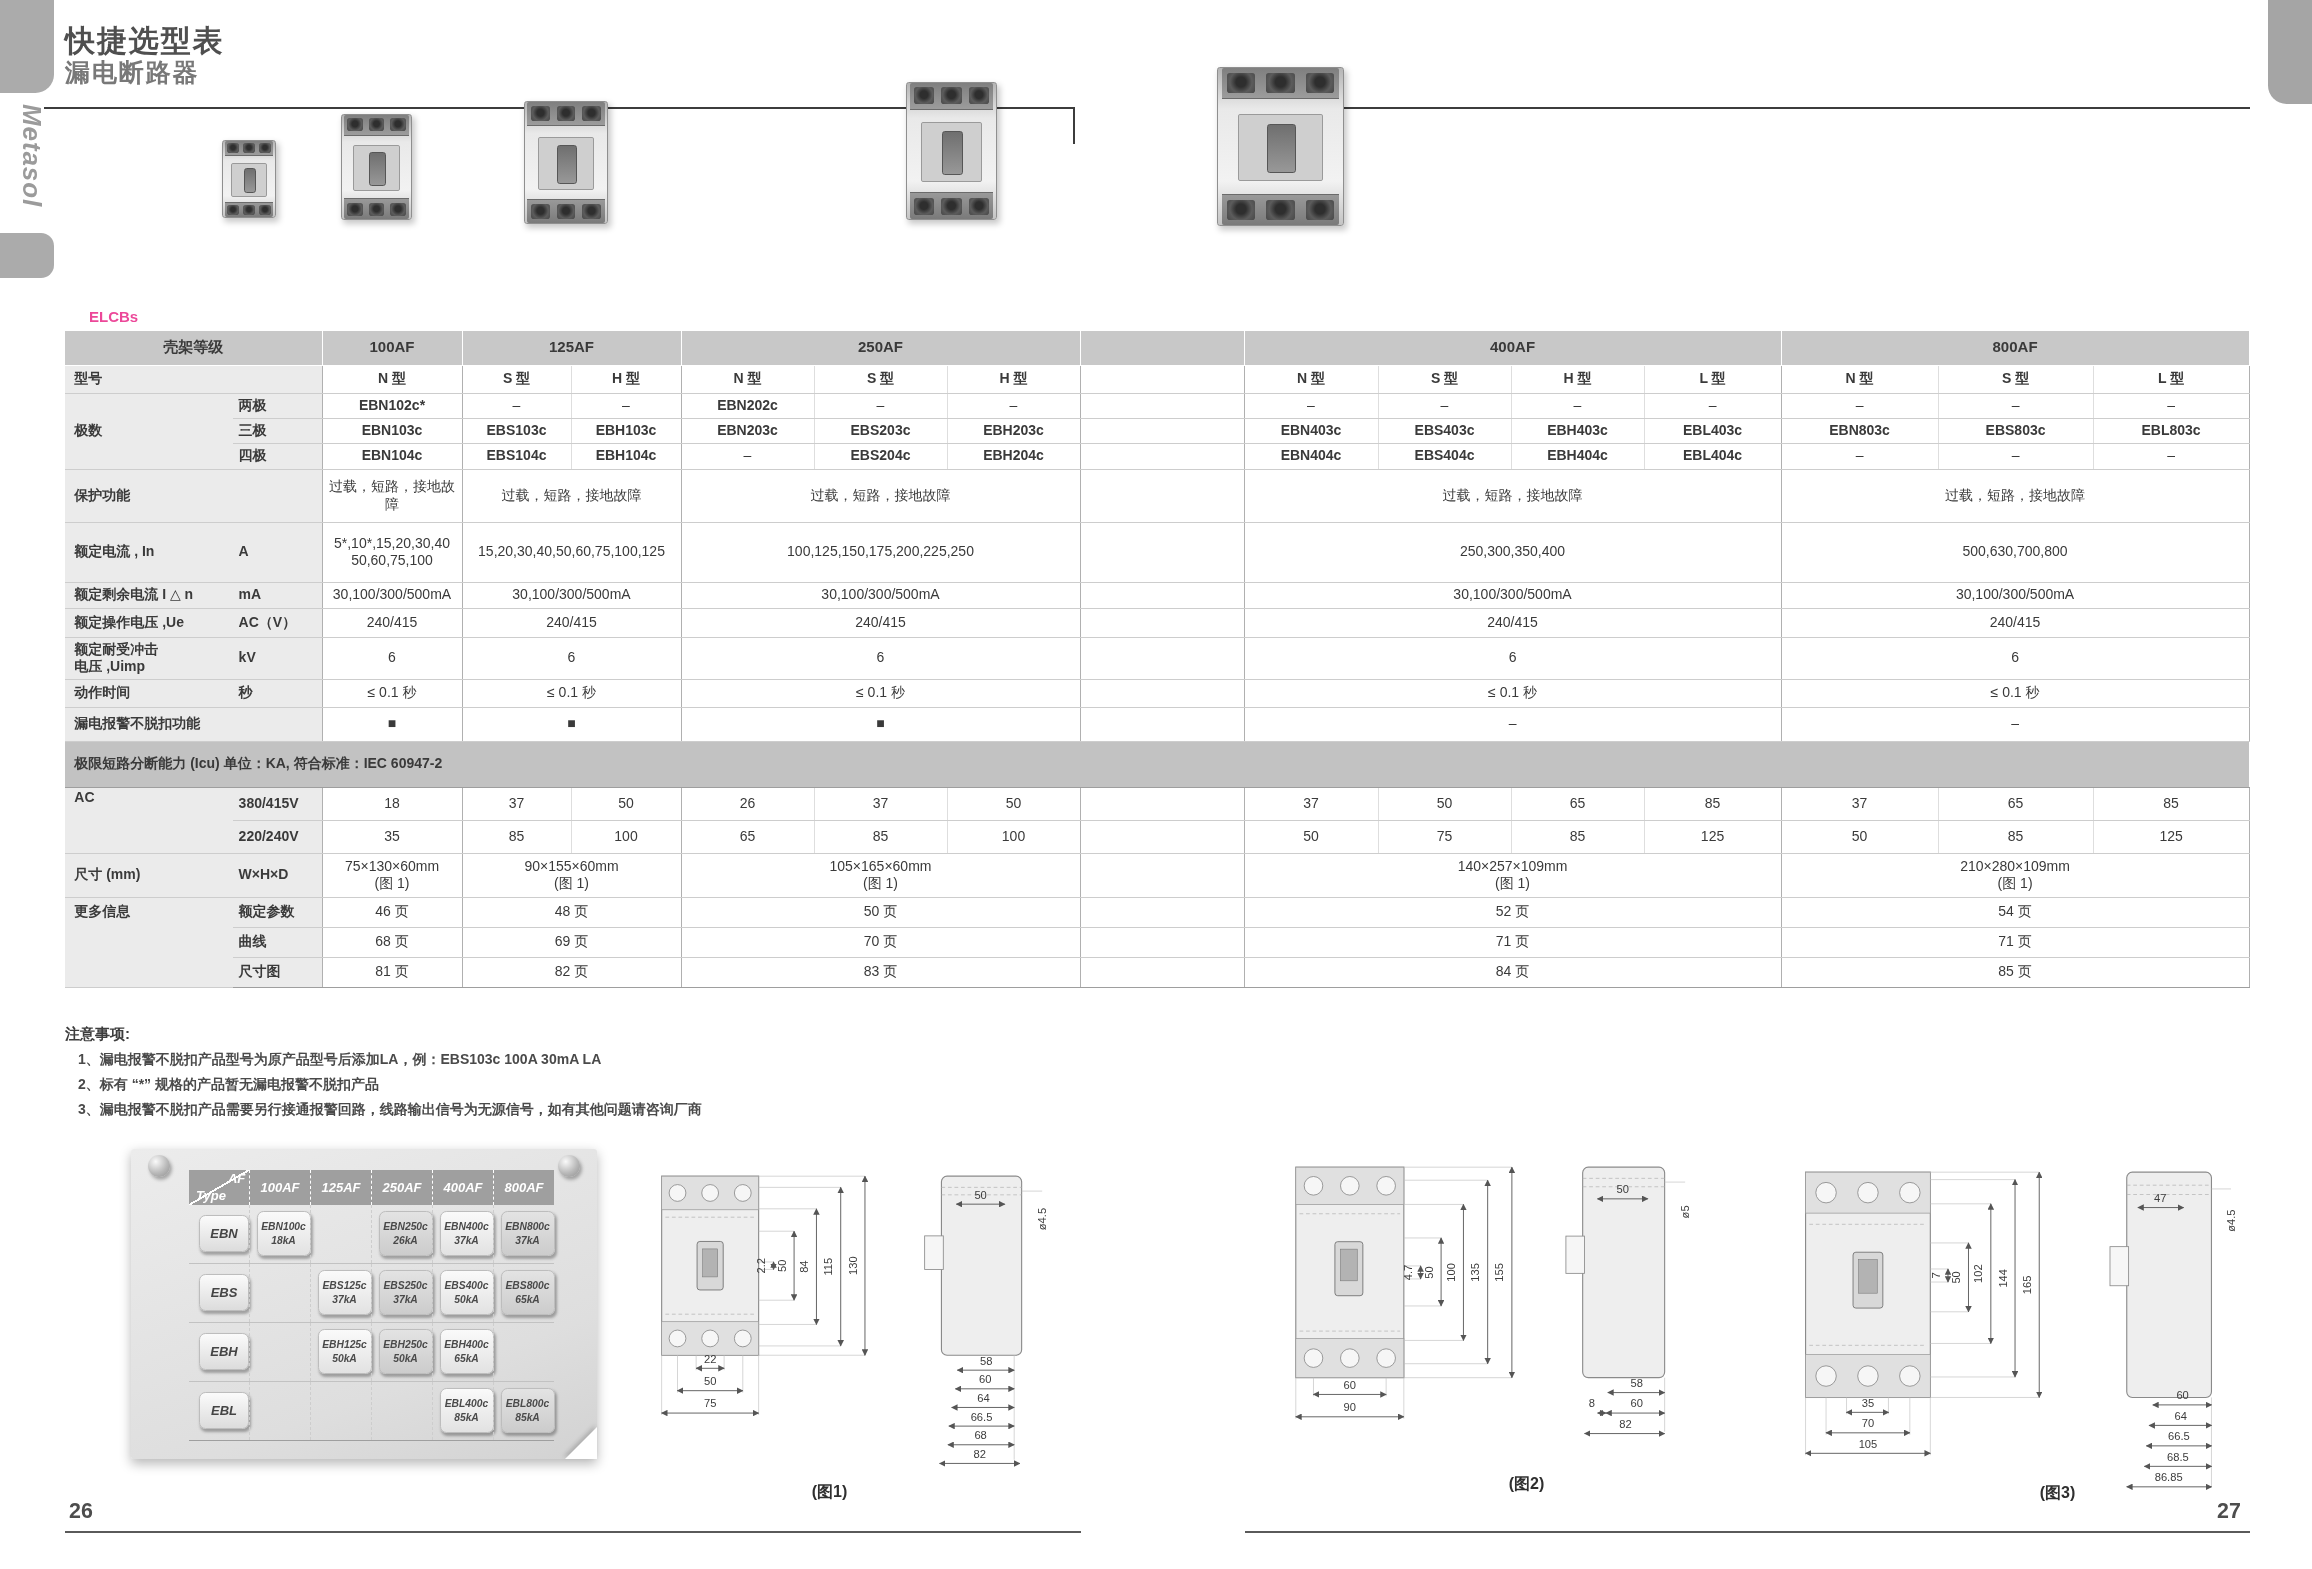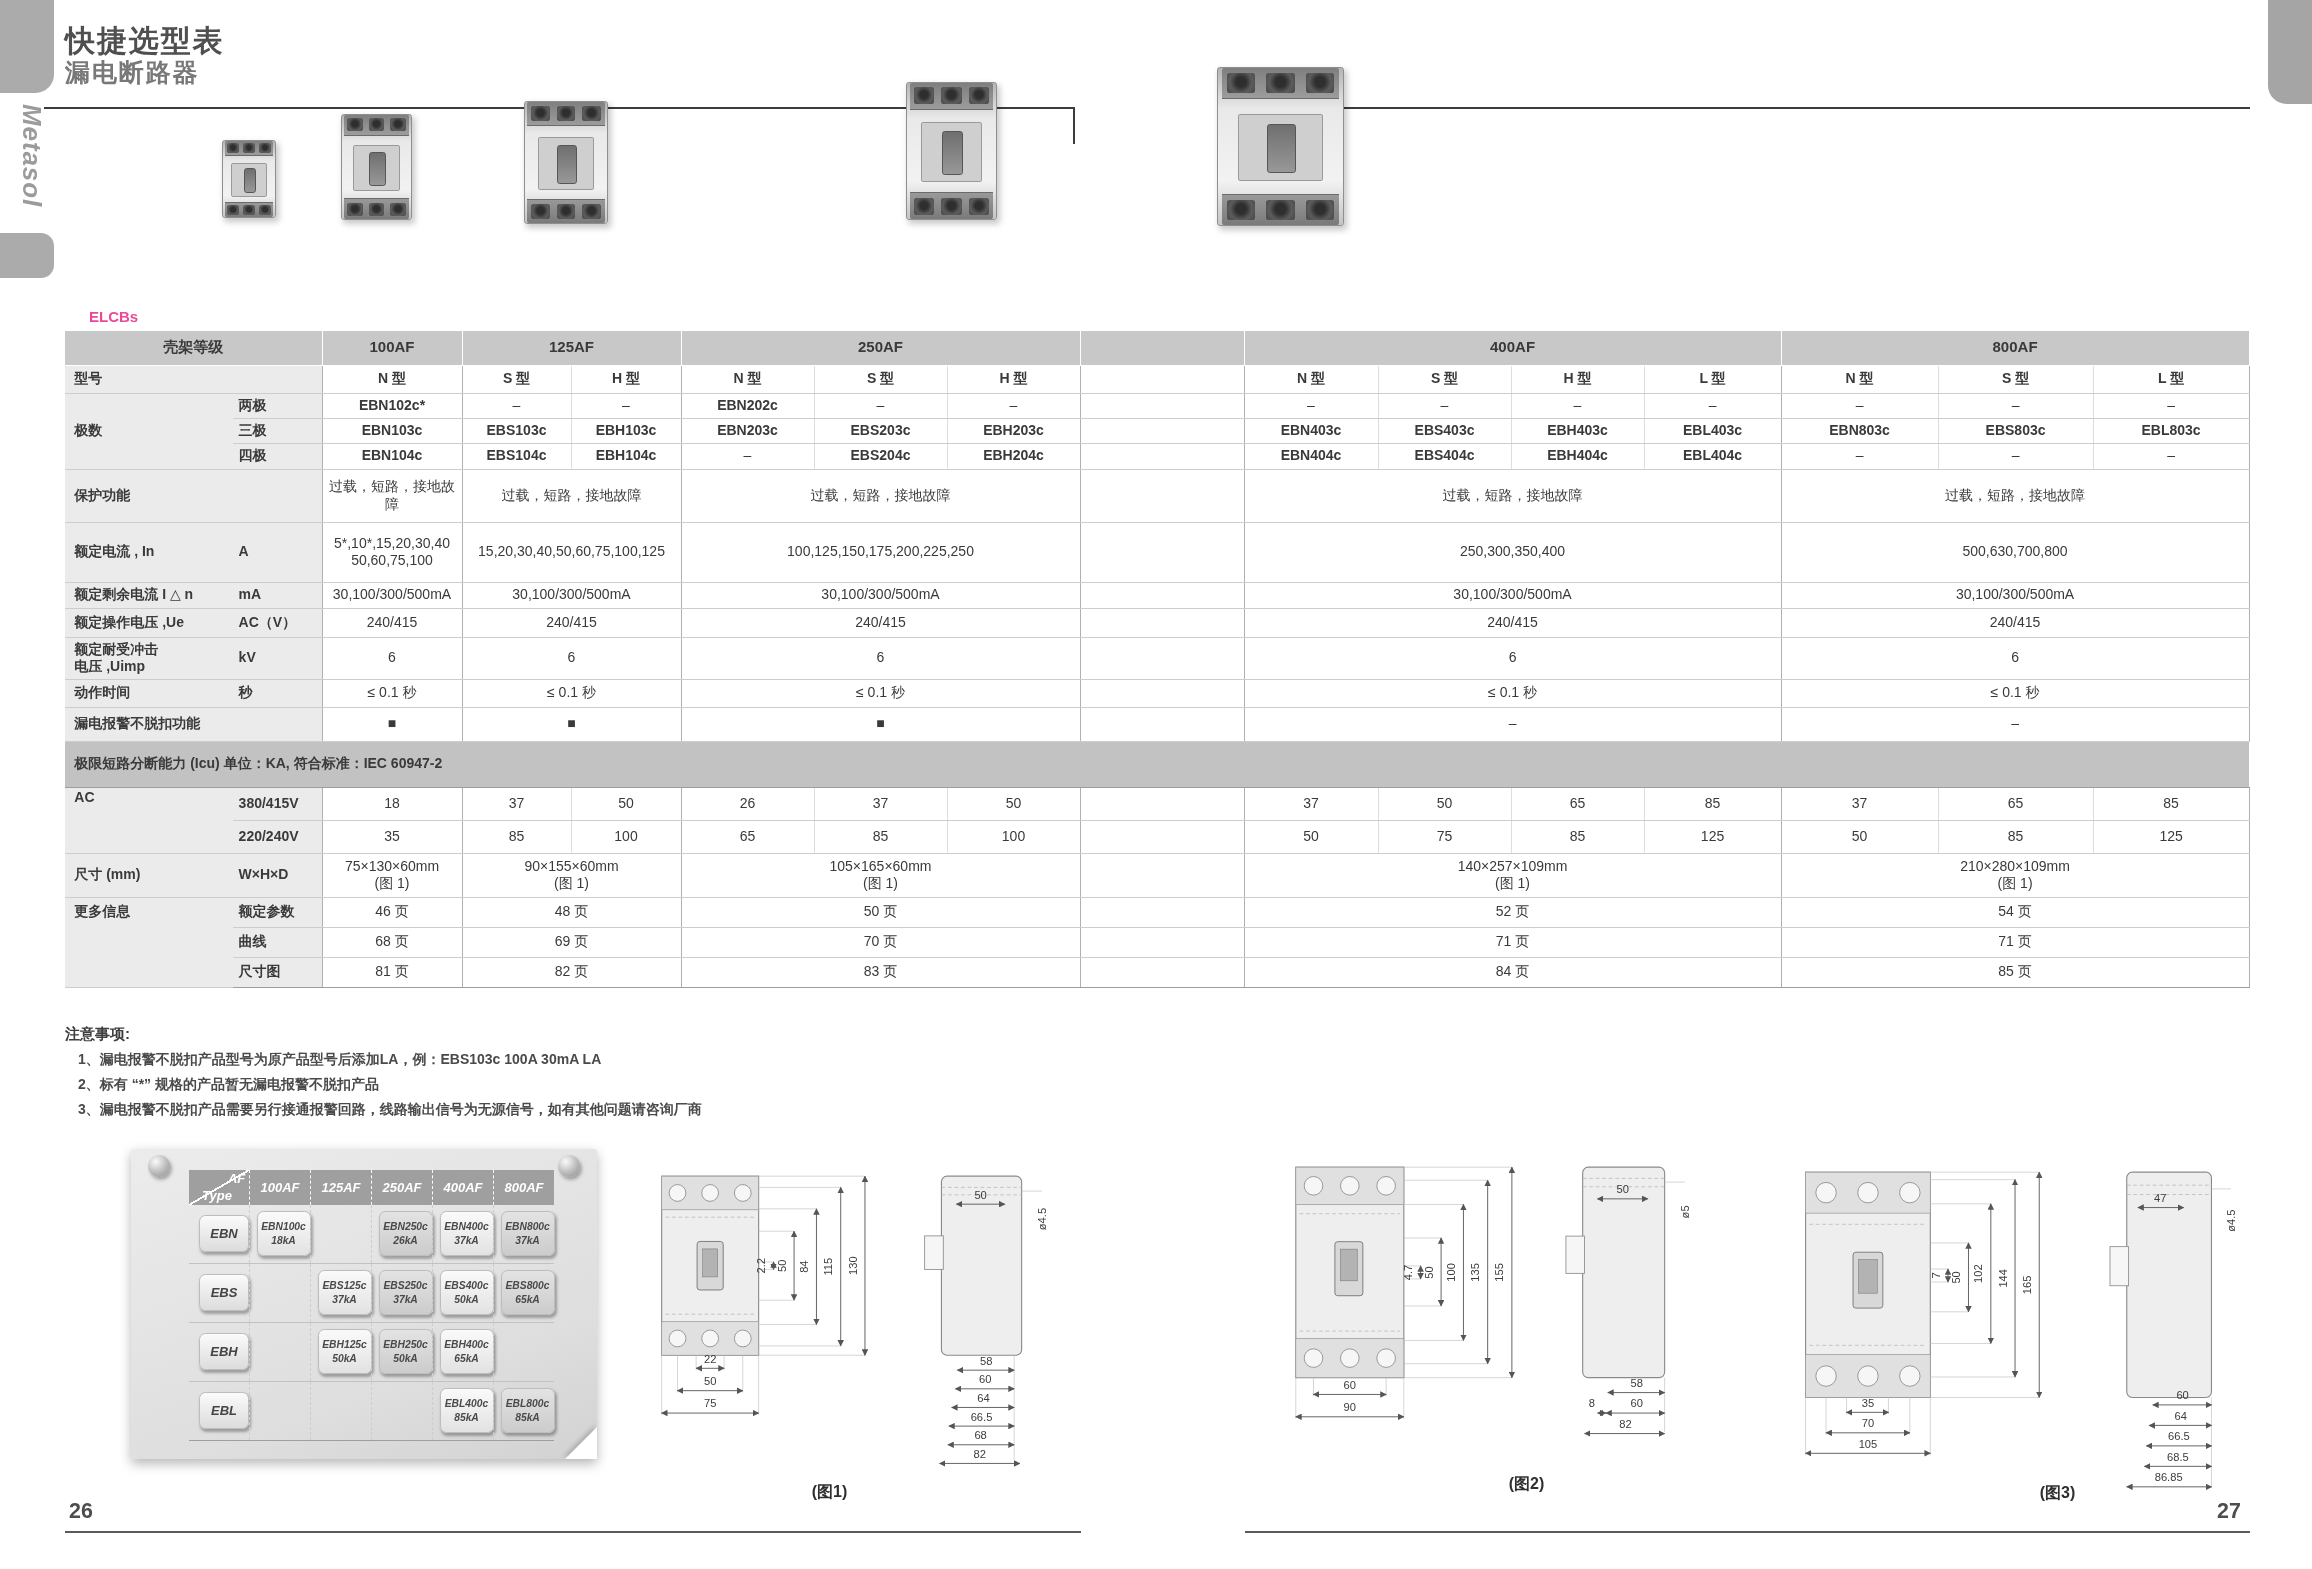--- a/index.html
+++ b/index.html
@@ -66,21 +66,21 @@
     border-color:transparent transparent #ffffff transparent;filter:drop-shadow(-1.9px -1.9px 1.9px rgba(0,0,0,0.18));}
   .pin{position:absolute;width:22.4px;height:22.4px;border-radius:50%;
     background:radial-gradient(circle at 35% 30%,#fafafa,#b9b9b9 55%,#8d8d8d);box-shadow:1.9px 2.8px 3.7px rgba(0,0,0,0.3);}
   .mx{position:absolute;left:58px;top:20.5px;width:365px;}
   .mx-head{display:grid;grid-template-columns:60px repeat(5,61px);background:#9f9f9f;color:#fff;font-weight:bold;
     font-size:13px;height:35px;align-items:center;text-align:center;}
   .mx-head .hd{border-left:1.9px dashed #fff;height:100%;display:flex;align-items:center;justify-content:center;}
   .corner{position:relative;height:100%;
     background:linear-gradient(to bottom right,transparent 48.5%,#ffffff 48.5%,#ffffff 51.5%,transparent 51.5%);}
   .corner .af{position:absolute;right:3.7px;top:1.9px;}
-  .corner .ty{position:absolute;left:13px;bottom:1.9px;}
+  .corner .ty{position:absolute;left:7px;bottom:1.9px;}
   .mx-row{display:grid;grid-template-columns:60px repeat(5,61px);height:58px;align-items:center;justify-items:center;
     border-bottom:0.9px solid #c2c2c2;}
   .mx-row .cell{width:100%;height:100%;display:flex;align-items:center;justify-content:flex-end;border-left:0.9px dashed #cdcdcd;}
   .mx-row .cell.first{border-left:none;}
   .tbtn{width:48px;height:35px;border-radius:6.5px;background:linear-gradient(#fbfbfb,#dcdcdc);border:0.9px solid #bdbdbd;
     box-shadow:1.4px 2.3px 2.8px rgba(0,0,0,0.3);display:flex;align-items:center;justify-content:center;
     font-weight:bold;font-size:13px;color:#444;}
   .mbtn{width:52px;height:43px;border-radius:6.5px;background:linear-gradient(#fafafa,#e2e2e2);border:0.9px solid #bdbdbd;
     box-shadow:1.4px 2.3px 2.8px rgba(0,0,0,0.3);display:flex;flex-direction:column;align-items:center;justify-content:center;
     font-size:10.3px;font-weight:bold;color:#4a4a4a;line-height:1.35;}

